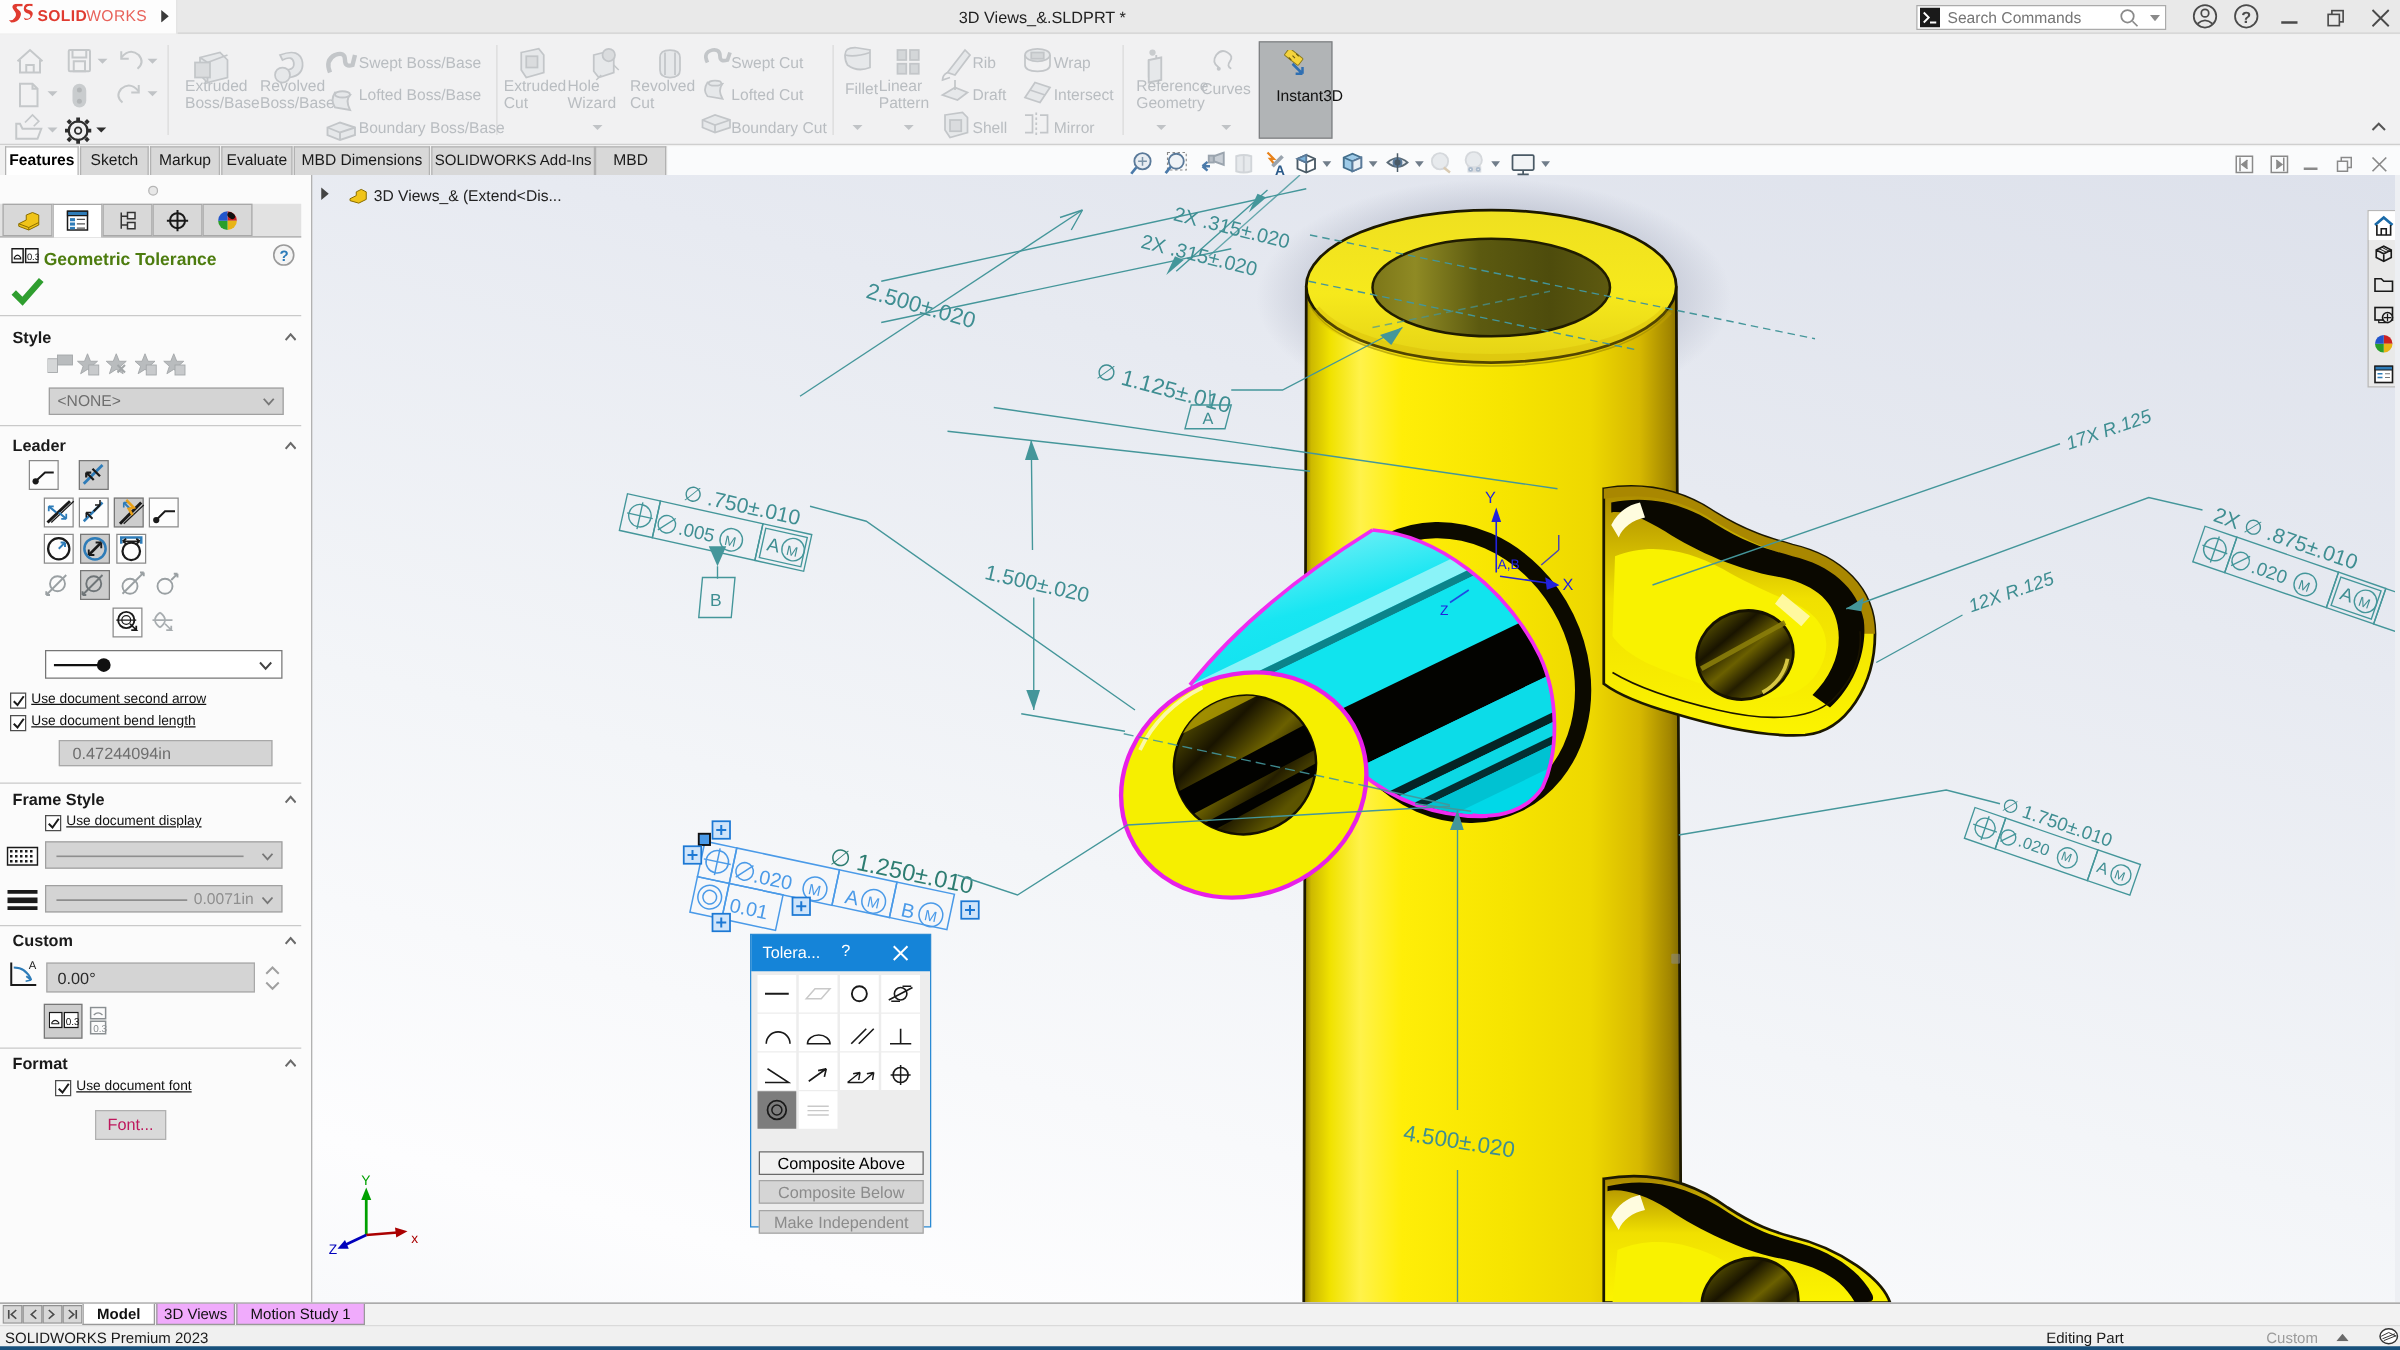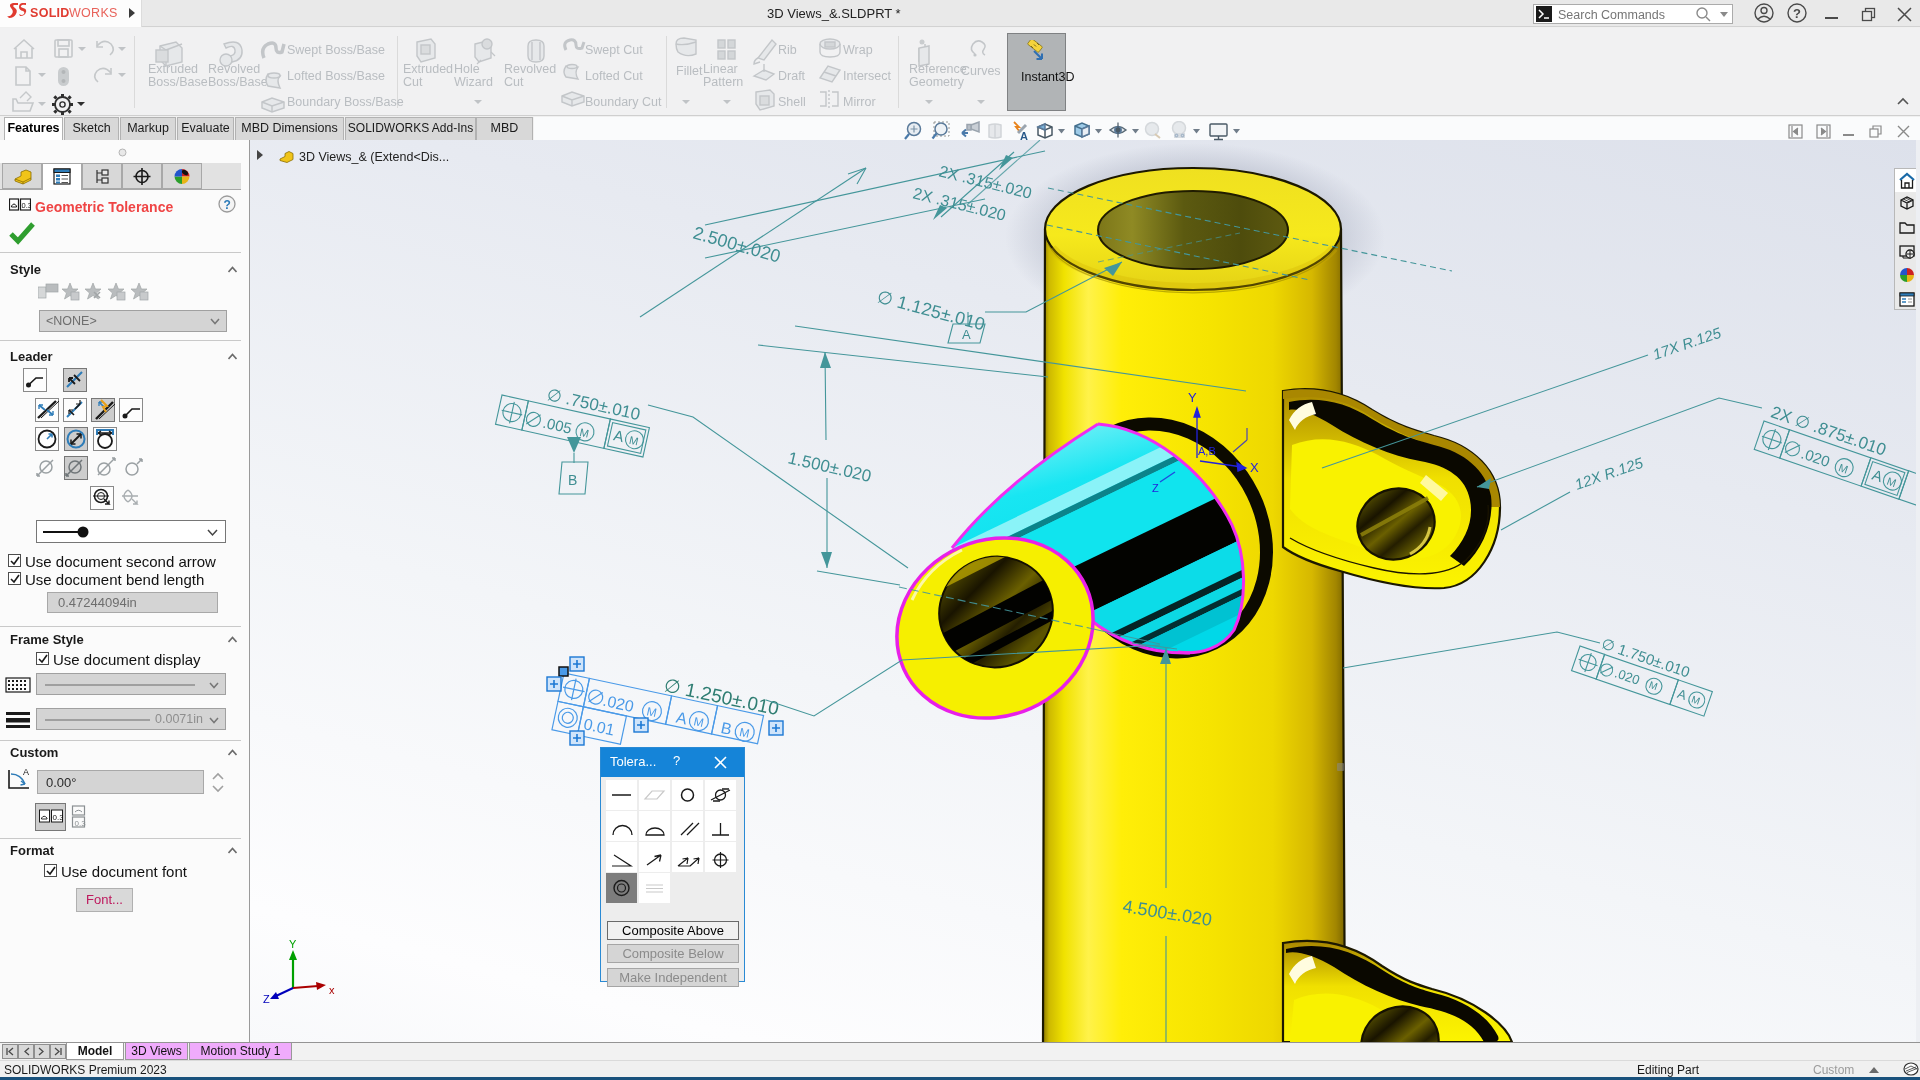--- a/index.html
+++ b/index.html
@@ -33,21 +33,21 @@
 #panel { position:absolute; left:0; top:140px; width:250px; height:902px; background:#fbfbfb; border-right:1px solid #9a9a9a; }
 .ptab { position:absolute; top:23px; height:26px; width:40px; background:#d8d8d8; border:1px solid #a8a8a8; }
 .ptab.active { background:#ffffff; border-bottom:none; height:27px; }
 .sect { position:absolute; left:10px; font-size:13px; font-weight:bold; color:#1a1a1a; }
 .chev { position:absolute; width:9px; height:9px; }
 .sep { position:absolute; left:0; width:241px; height:1px; background:#c9c9c9; }
 .pbtn { position:absolute; width:24px; height:24px; background:#fdfdfd; border:1px solid #8a8a8a; }
 .pbtn.on { background:#cdcdcd; border:1px solid #777; }
 .dd { position:absolute; height:22px; background:#d4d4d4; border:1px solid #a0a0a0; font-size:12.5px; color:#6e6e6e; }
 .cb { position:absolute; width:13px; height:13px; background:#fff; border:1px solid #4d4d4d; }
-.cblabel { position:absolute; font-size:15px; color:#111; white-space:nowrap; }
+.cblabel { position:absolute; font-size:11px; color:#111; white-space:nowrap;text-decoration:underline; }
 
 
 #viewport { position:absolute; left:250px; top:140px; width:1670px; height:902px; background:linear-gradient(195deg, #dde1eb 0%, #e7eaf1 30%, #f3f5f8 62%, #fdfdfe 90%, #f8f9fb 100%); overflow:hidden; }
 
 
 #dlg { position:absolute; left:350px; top:607px; width:145px; height:235px; background:#ededed; border:1px solid #2a8ad4; }
 #dlgtitle { position:absolute; left:0; top:0; width:143px; height:29px; background:#1584d8; color:#fff; font-size:13px; }
 .dbtn { position:absolute; left:6px; width:132px; height:19px; border:1px solid #a5a5a5; background:#d5d5d5; font-size:13px; color:#8b8b8b; text-align:center; line-height:18px;margin-top:12px; }
 
 
@@ -356,21 +356,21 @@
       <ellipse cx="12" cy="4.5" rx="3.4" ry="2.2" fill="#111" transform="rotate(35 12 4.5)"></ellipse>
     </g>
   </svg>
 
   <svg class="abs" style="left:9px;top:56px" width="22" height="18" viewBox="0 0 22 18">
     <rect x="0.5" y="3" width="9" height="11" fill="#fff" stroke="#1a1a1a" stroke-width="1.2"></rect>
     <path d="M2.5 10 Q5 6 7.5 10 L7.5 11 L2.5 11 Z" fill="none" stroke="#1a1a1a" stroke-width="1"></path>
     <rect x="11.5" y="3" width="10" height="11" fill="#fff" stroke="#1a1a1a" stroke-width="1.2"></rect>
     <text x="12.5" y="12" font-size="7.5" fill="#111">0.3</text>
   </svg>
-  <div class="abs" style="left:35px;top:59px;font-size:14px;font-weight:bold;color:#ef4444">Geometric Tolerance</div>
+  <div class="abs" style="left:35px;top:59px;font-size:14px;font-weight:bold;color:#4d7c0f">Geometric Tolerance</div>
   <svg class="abs" style="left:218px;top:55px" width="18" height="18">
         <circle cx="9" cy="9" r="8" fill="#f4f4f4" stroke="#9a9a9a" stroke-width="1.3"></circle>
         <text x="5.5" y="13.5" font-size="12" font-weight="bold" fill="#2a7ab8">?</text>
       </svg>
   <svg class="abs" style="left:8px;top:80px" width="28" height="26">
         <path d="M3 14 L10 21 L25 4" stroke="#2f9e2f" stroke-width="5" fill="none"></path>
       </svg>
   <div class="sep" style="top:112px"></div>
 
   <div class="sect" style="top:122px">Style</div>

